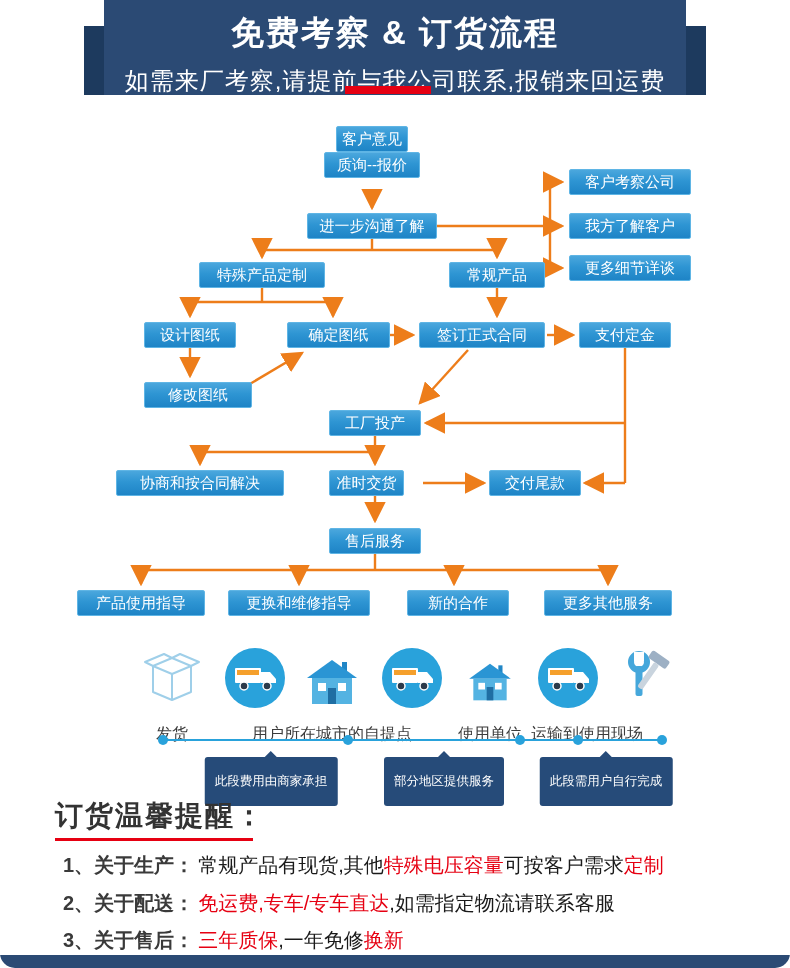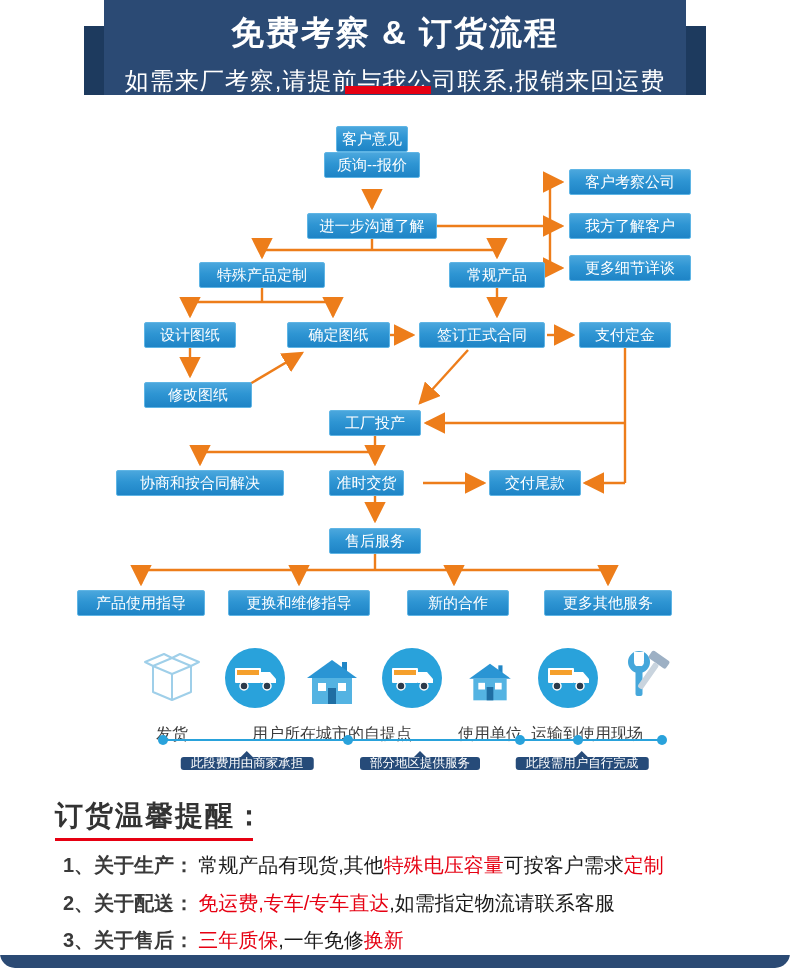--- a/index.html
+++ b/index.html
@@ -22,21 +22,21 @@
         color:#fff;font-size:15px;white-space:nowrap;box-sizing:border-box;border-radius:2px;
         background:linear-gradient(180deg,#4ba7dd 0%,#2e95d3 45%,#1e84c6 100%);
         border:1px solid #5fb5e5;}
 
   
   .icon{position:absolute;}
   .step-label{position:absolute;top:712px;transform:translateX(-50%);font-size:16px;color:#3c3c3c;white-space:nowrap;margin-top:12px;}
   .timeline{position:absolute;left:163px;top:739px;width:499px;height:2px;background:#29a2db;}
   .dot{position:absolute;top:735px;width:10px;height:10px;border-radius:50%;background:#29a2db;transform:translateX(-50%);}
   .tag{position:absolute;top:757px;transform:translateX(-50%);background:#264b79;color:#fff;
-       font-size:12.5px;line-height:1;padding:0 10px;border-radius:3px;white-space:nowrap;}
+       font-size:12.5px;line-height:1;padding:18px 10px;border-radius:3px;white-space:nowrap;margin-left:24px;}
   .tag::before{content:"";position:absolute;left:50%;top:-6px;margin-left:-6px;
        border-left:6px solid transparent;border-right:6px solid transparent;border-bottom:6px solid #264b79;}
 
   
   .reminder-title{position:absolute;left:55px;top:797px;font-size:28px;font-weight:bold;color:#333;letter-spacing:2px;}
   .reminder-underline{position:absolute;left:55px;top:838px;width:198px;height:3px;background:#e60012;}
   .notice{position:absolute;left:55px;font-size:20px;color:#1a1a1a;white-space:nowrap;margin-left:8px;}
   .notice .lbl{font-weight:bold;color:#3a3a3a;margin-right:4px;}
   .red{color:#e60012;}
 

